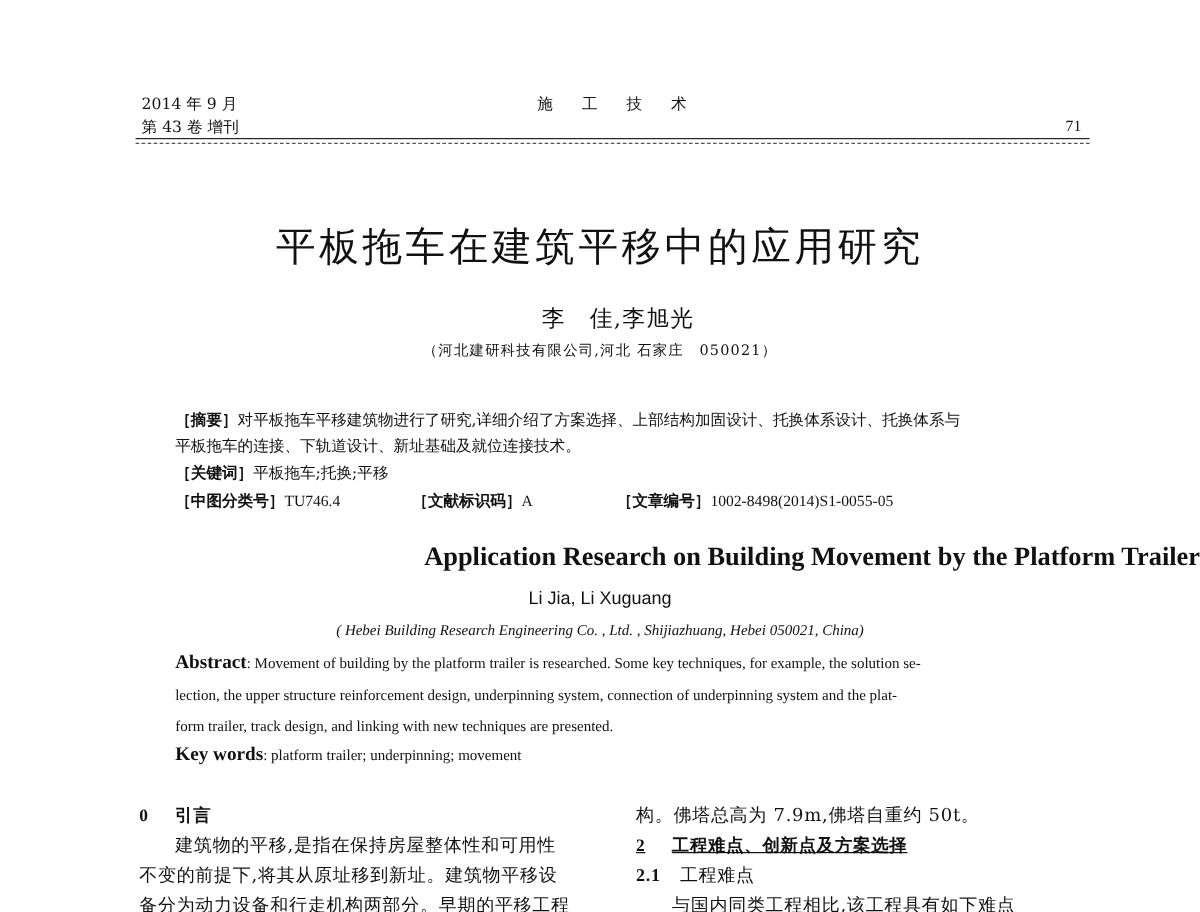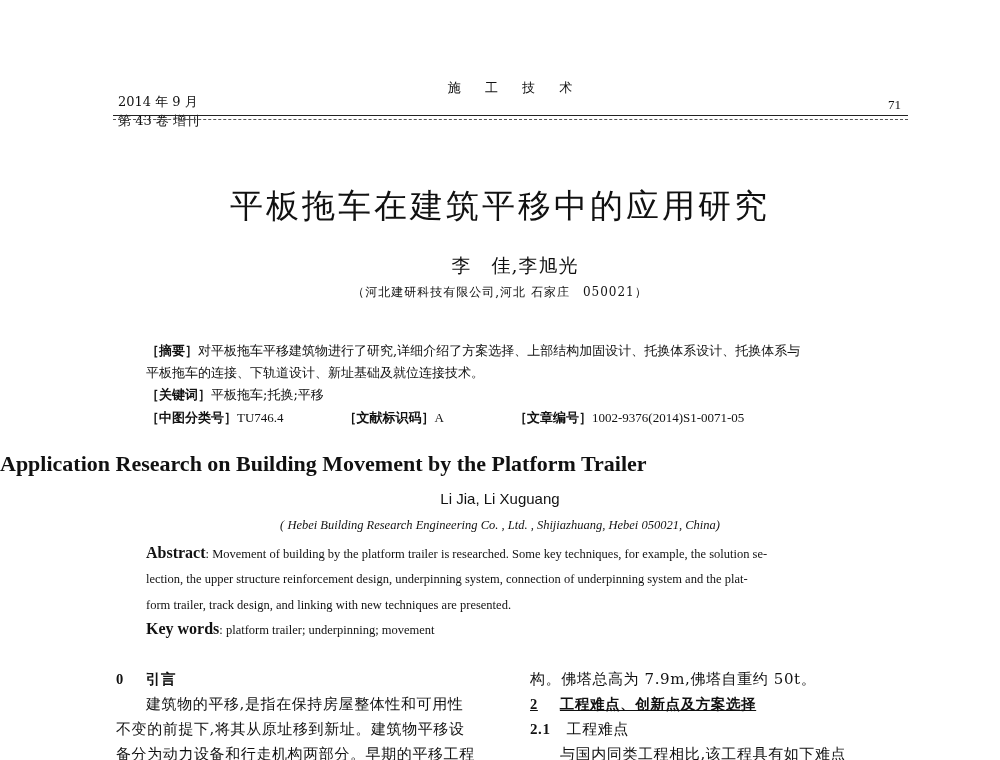--- a/index.html
+++ b/index.html
@@ -5,21 +5,21 @@
     html, body { margin: 0; padding: 0; }
     body {
       width: 1000px; height: 760px; overflow: hidden;
       background: #ffffff; color: #111;
       font-family: "DejaVu Serif", "Liberation Serif", serif;
       position: relative;
     }
     .abs { position: absolute; white-space: nowrap; }
 
     
-    .hdr-left { left: 118px; top: 92px; font-size: 13px; line-height: 19px; }
+    .hdr-left { left: 118px; top: 78px; font-size: 13px; line-height: 19px; }
     .hdr-left div { white-space: nowrap; }
     .hdr-center { left: 380px; width: 270px; top: 78px; text-align: center; font-size: 13px; line-height: 19px; }
     .hdr-center .cn { letter-spacing: 10px; }
     .hdr-center .en { font-family: "Liberation Serif", serif; font-size: 13px; letter-spacing: 0.2px; }
     .hdr-page { left: 888px; top: 97px; font-size: 13px; font-family: "Liberation Serif", serif; }
     .hdr-rule { left: 113px; top: 115px; width: 795px; height: 0; border-top: 1.5px solid #222; }
     .hdr-rule2 { left: 113px; top: 119px; width: 795px; height: 0; border-top: 1px dashed #555; }
 
     
     .title-cn { left: 0; width: 1000px; top: 184px; text-align: center; font-size: 33px; letter-spacing: 3px; font-family: "DejaVu Serif", serif; }
@@ -31,21 +31,21 @@
     .tag { font-family: Liberation Mono, monospace; font-weight: bold; }
     .abs-cn-1 { top: 341px; }
     .abs-cn-2 { top: 363px; }
     .kw-cn { top: 385px; }
     .cls-line { top: 408px; }
     .cls-line span.sep1 { display: inline-block; width: 60px; }
     .cls-line span.sep2 { display: inline-block; width: 70px; }
     .en-val { font-family: "Liberation Serif", serif; }
 
     
-    .title-en { left: 0; width: 1000px; top: 451px; text-align: left; font-family: "Liberation Serif", serif; font-weight: bold; font-size: 22px; }
+    .title-en { left: 0; width: 1000px; top: 451px; text-align: right; font-family: "Liberation Serif", serif; font-weight: bold; font-size: 22px; }
     .authors-en { left: 0; width: 1000px; top: 490px; text-align: center; font-family: "Liberation Sans", sans-serif; font-size: 15px; }
     .affil-en { left: 0; width: 1000px; top: 518px; text-align: center; font-family: "Liberation Serif", serif; font-style: italic; font-size: 12.5px; }
 
     .abs-en { left: 146px; width: 740px; font-family: "Liberation Serif", serif; font-size: 12.5px; line-height: 26px; }
     .abs-en-1 { top: 540px; }
     .abs-en-2 { top: 566px; }
     .abs-en-3 { top: 592px; }
     .kw-en { top: 616px; }
     .lbl-en { font-weight: bold; font-size: 16px; }
 
@@ -76,21 +76,21 @@
 <div class="abs affil-cn">（河北建研科技有限公司,河北 石家庄　050021）</div>
 
 <div class="abs cn-block abs-cn-1">
   <span class="tag">［摘要］</span><span>对平板拖车平移建筑物进行了研究,详细介绍了方案选择、上部结构加固设计、托换体系设计、托换体系与</span>
 </div>
 <div class="abs cn-block abs-cn-2">平板拖车的连接、下轨道设计、新址基础及就位连接技术。</div>
 <div class="abs cn-block kw-cn">
   <span class="tag">［关键词］</span><span>平板拖车;托换;平移</span>
 </div>
 <div class="abs cn-block cls-line">
-  <span class="tag">［中图分类号］</span><span class="en-val">TU746.4</span><span class="sep1"></span><span class="tag">［文献标识码］</span><span class="en-val">A</span><span class="sep2"></span><span class="tag">［文章编号］</span><span class="en-val">1002-9376(2014)S1-0071-05</span>
+  <span class="tag">［中图分类号］</span><span class="en-val">TU746.4</span><span class="sep1"></span><span class="tag">［文献标识码］</span><span class="en-val">A</span><span class="sep2"></span><span class="tag">［文章编号］</span><span class="en-val">1002-8498(2014)S1-0055-05</span>
 </div>
 
 <div class="abs title-en">Application Research on Building Movement by the Platform Trailer</div>
 <div class="abs authors-en">Li Jia, Li Xuguang</div>
 <div class="abs affil-en">( Hebei Building Research Engineering Co. , Ltd. , Shijiazhuang, Hebei   050021, China)</div>
 
 <div class="abs abs-en abs-en-1">
   <span class="lbl-en">Abstract</span><span>: Movement of building by the platform trailer is researched.  Some key techniques, for example, the solution se-</span>
 </div>
 <div class="abs abs-en abs-en-2">lection, the upper structure reinforcement design, underpinning system, connection of underpinning system and the plat-</div>

